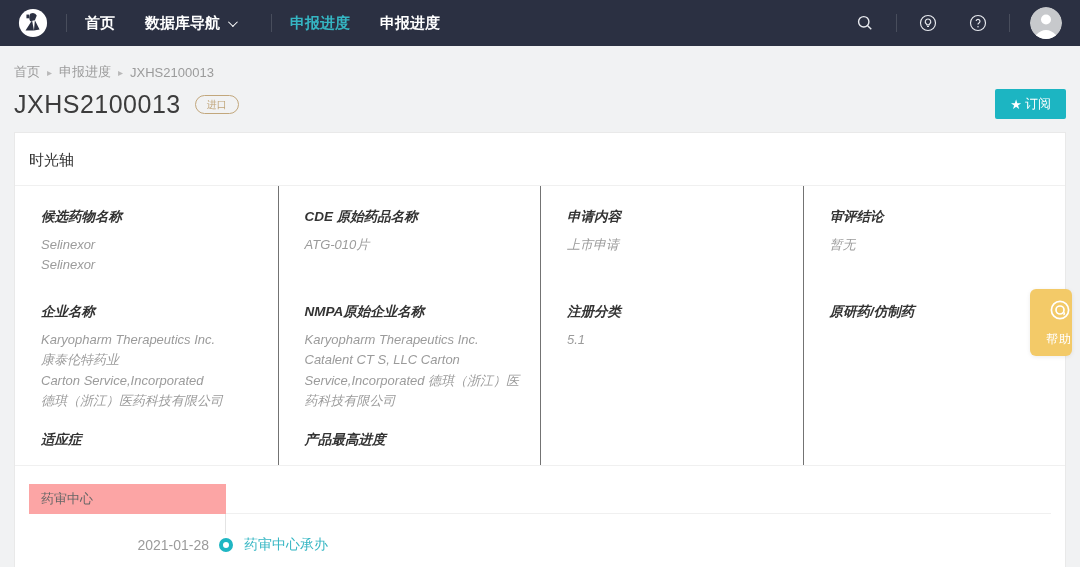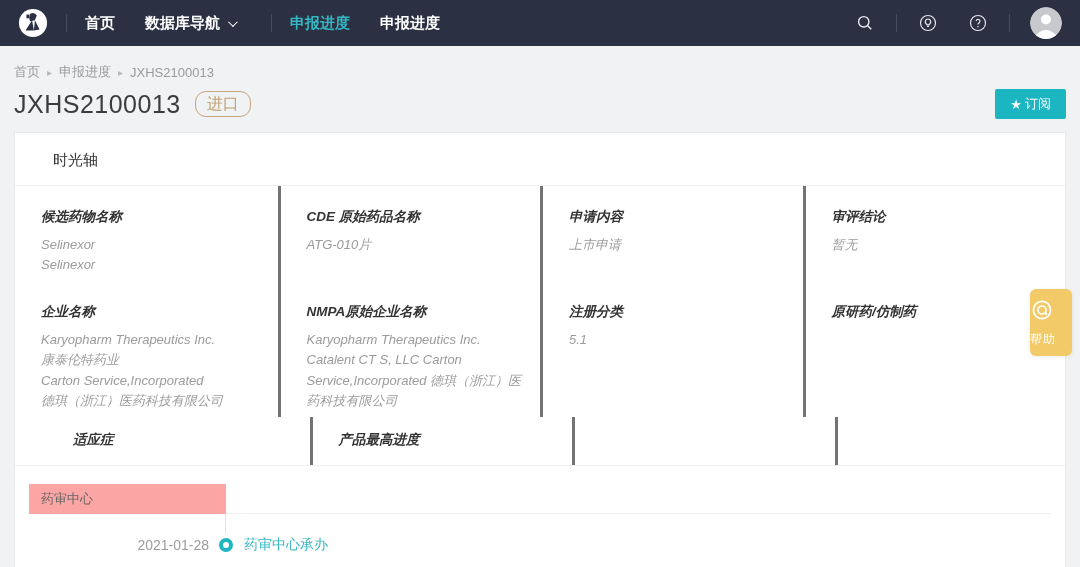--- a/index.html
+++ b/index.html
@@ -17,49 +17,49 @@
   .nav-icon { width:22px; height:22px; margin:0 14px; cursor:pointer; display:flex; align-items:center; justify-content:center; }
   .nav-icon svg { stroke:#e8eaef; }
   .avatar { width:32px; height:32px; border-radius:50%; overflow:hidden; margin-left:14px; cursor:pointer; }
 
   
   .breadcrumb { padding:17px 14px 0; font-size:13px; color:#9b9b9b; display:flex; align-items:center; gap:7px; }
   .crumb { cursor:pointer; }
   .crumb-sep { color:#b9b9b9; font-size:10px; }
   .title-row { display:flex; align-items:center; padding:8px 14px 0; }
   .page-title { font-size:25px; font-weight:500; color:#3c3c3c; letter-spacing:.5px; }
-  .import-badge { margin-left:14px; border:1px solid #c2a77c; color:#bfa377; font-size:16px; border-radius:11px; padding:2px 11px; line-height:1.3; }
+  .import-badge { margin-left:14px; border:1px solid #c2a77c; color:#bfa377; font-size:10px; border-radius:11px; padding:2px 11px; line-height:1.3; }
   .subscribe-btn { margin-left:auto; background:#1cb5c2; color:#fff; border:none; font-size:13px; padding:6px 15px; border-radius:2px; cursor:pointer; display:flex; align-items:center; gap:3px; font-family:inherit; }
 
   
   .card { margin:13px 14px 14px; background:#fff; border:1px solid #e9e9e9; }
-  .card-title { font-size:15px; color:#333; padding:18px 38px 15px; border-bottom:1px solid #f0f0f0; }
+  .card-title { font-size:15px; color:#333; padding:18px 14px 15px; border-bottom:1px solid #f0f0f0; }
 
   .info-grid { display:grid; grid-template-columns:1fr 1fr 1fr 1fr; border-bottom:1px solid #f0f0f0; }
   .cell { padding:22px 18px 6px 26px;font-style:italic; }
-  .cell.bl { border-left:3px solid #737373; }
+  .cell.bl { border-left:1px solid #737373; }
   .cell.r1 { min-height:92px; }
   .cell.r2 { min-height:104px; }
-  .cell.r3 { min-height:48px; padding-top:14px;margin-left:32px; }
+  .cell.r3 { min-height:48px; padding-top:14px; }
   .f-label { font-size:13.5px; font-weight:700; color:#333; margin-bottom:9px; }
   .f-line { font-size:13px; color:#9b9b9b; line-height:1.55; }
 
   
   .timeline { padding:18px 14px 16px; }
   .tl-head { display:flex; align-items:flex-end; }
   .tl-tab { width:197px; background:#fca5a5; color:#666; font-size:13px; padding:6px 12px; cursor:pointer; }
   .tl-headline { flex:1; height:1px; background:#f0f0f0; }
   .tl-entry { display:flex; align-items:center; margin-top:22px; position:relative; }
   .tl-date { width:180px; text-align:right; color:#9b9b9b; font-size:14px; }
   .tl-dot { width:14px; height:14px; border-radius:50%; border:4px solid #1fb6c3; background:#fff; margin:0 11px 0 10px; flex:0 0 auto; }
   .tl-connector { position:absolute; left:196px; top:-22px; width:1px; height:20px; background:#e4e4e4; }
   .tl-event { color:#35b6c3; font-size:14px; cursor:pointer; }
 
   
-  .help-float { position:fixed; right:8px; top:289px; width:42px; background:#f3ca68; border-radius:6px; padding:9px 0 8px; text-align:left; cursor:pointer; box-shadow:0 1px 4px rgba(0,0,0,.08); }
+  .help-float { position:fixed; right:8px; top:289px; width:42px; background:#f3ca68; border-radius:6px; padding:9px 0 8px; text-align:right; cursor:pointer; box-shadow:0 1px 4px rgba(0,0,0,.08); }
   .help-label { color:#fff; font-size:12px; margin-top:5px; letter-spacing:1px; }
 </style>
 </head>
 <body>
 
 <header class="navbar">
   <div class="logo">
     <svg viewBox="0 0 32 32" width="30" height="30">
       <circle cx="16" cy="16" r="15" fill="#ffffff"></circle>
       <path d="M13 6 q5 -2 7 2 l-2 5 -5 1 q-2 -4 0 -8z" fill="#2b3042"></path>

